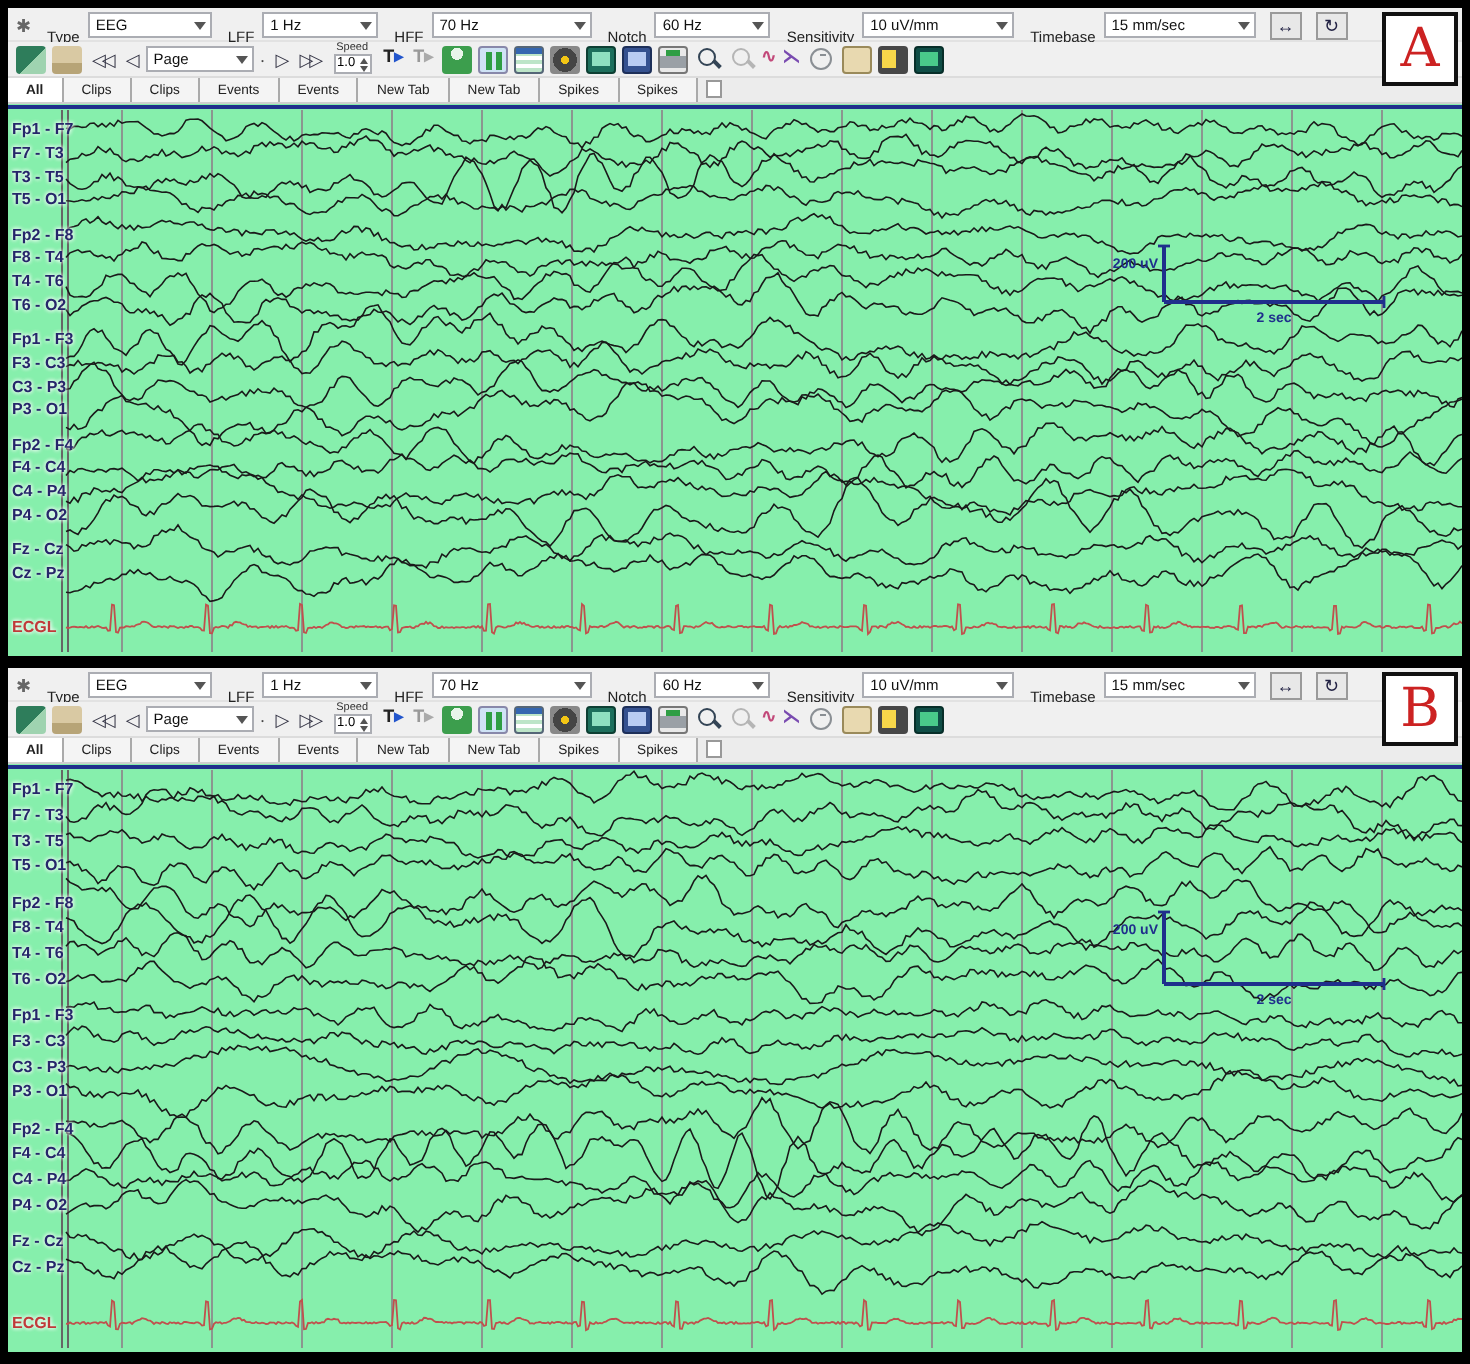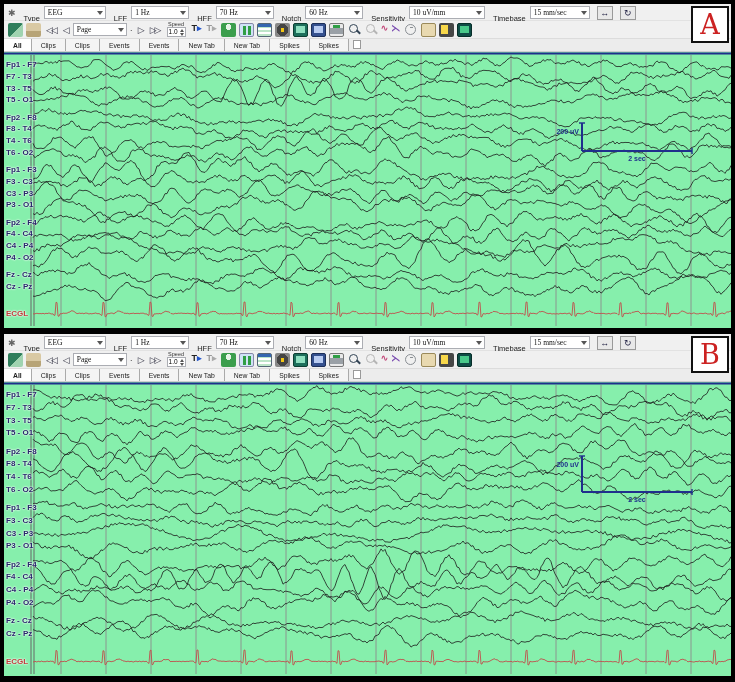--- a/index.html
+++ b/index.html
@@ -8,25 +8,25 @@
          font-family:"Liberation Sans",sans-serif;}
   .panel{background:#f0f0f0;position:relative;display:flex;flex-direction:column;overflow:hidden;}
   .panel-a{height:324px;}
   .panel-b{height:342px;}
 
   
   .settings-row{height:17px;display:flex;align-items:center;gap:4px;padding:1px 4px 0 4px;
                 background:#f0f0f0;border-bottom:1px solid #e2e2e2;font-size:7.5px;color:#222;white-space:nowrap;}
   .fld-label{margin-left:4px;margin-top:12px;}
   .combo{display:inline-flex;align-items:center;justify-content:space-between;background:#fff;
-         border:1px solid #abadb3;height:13px;padding:0 2px 0 3px;font-size:7.5px;color:#111;font-family:Liberation Serif, serif;}
+         border:1px solid #abadb3;height:13px;padding:0 2px 0 3px;font-size:7.5px;color:#111;}
   .combo-arrow{width:0;height:0;border-left:3px solid transparent;border-right:3px solid transparent;
                border-top:4px solid #555;margin-left:3px;}
-  .w-type{width:62px;} .w-lff{width:58px;} .w-hff{width:58px;} .w-notch{width:58px;}
-  .w-sens{width:76px;} .w-tb{width:60px;}
+  .w-type{width:62px;} .w-lff{width:58px;} .w-hff{width:80px;} .w-notch{width:58px;}
+  .w-sens{width:76px;} .w-tb{width:76px;}
   .mini-btn{display:inline-flex;align-items:center;justify-content:center;width:16px;height:14px;
             border:1px solid #9a9a9a;background:#e8e8e8;font-size:9px;color:#224;margin-left:3px;}
   .gear-glyph{color:#666;font-size:9px;}
 
   
   .icons-row{height:18px;display:flex;align-items:center;gap:3px;padding:0 4px;background:#f0f0f0;
              border-bottom:1px solid #dcdcdc;font-size:8px;}
   .ico{display:inline-block;width:15px;height:14px;border-radius:2px;position:relative;flex:none;}
   .nav{color:#334;font-size:9px;line-height:14px;letter-spacing:-2px;width:auto;padding:0 2px;}
   .ico-montage{background:linear-gradient(135deg,#2e7d5b 55%,#9fd3b0 55%);}

